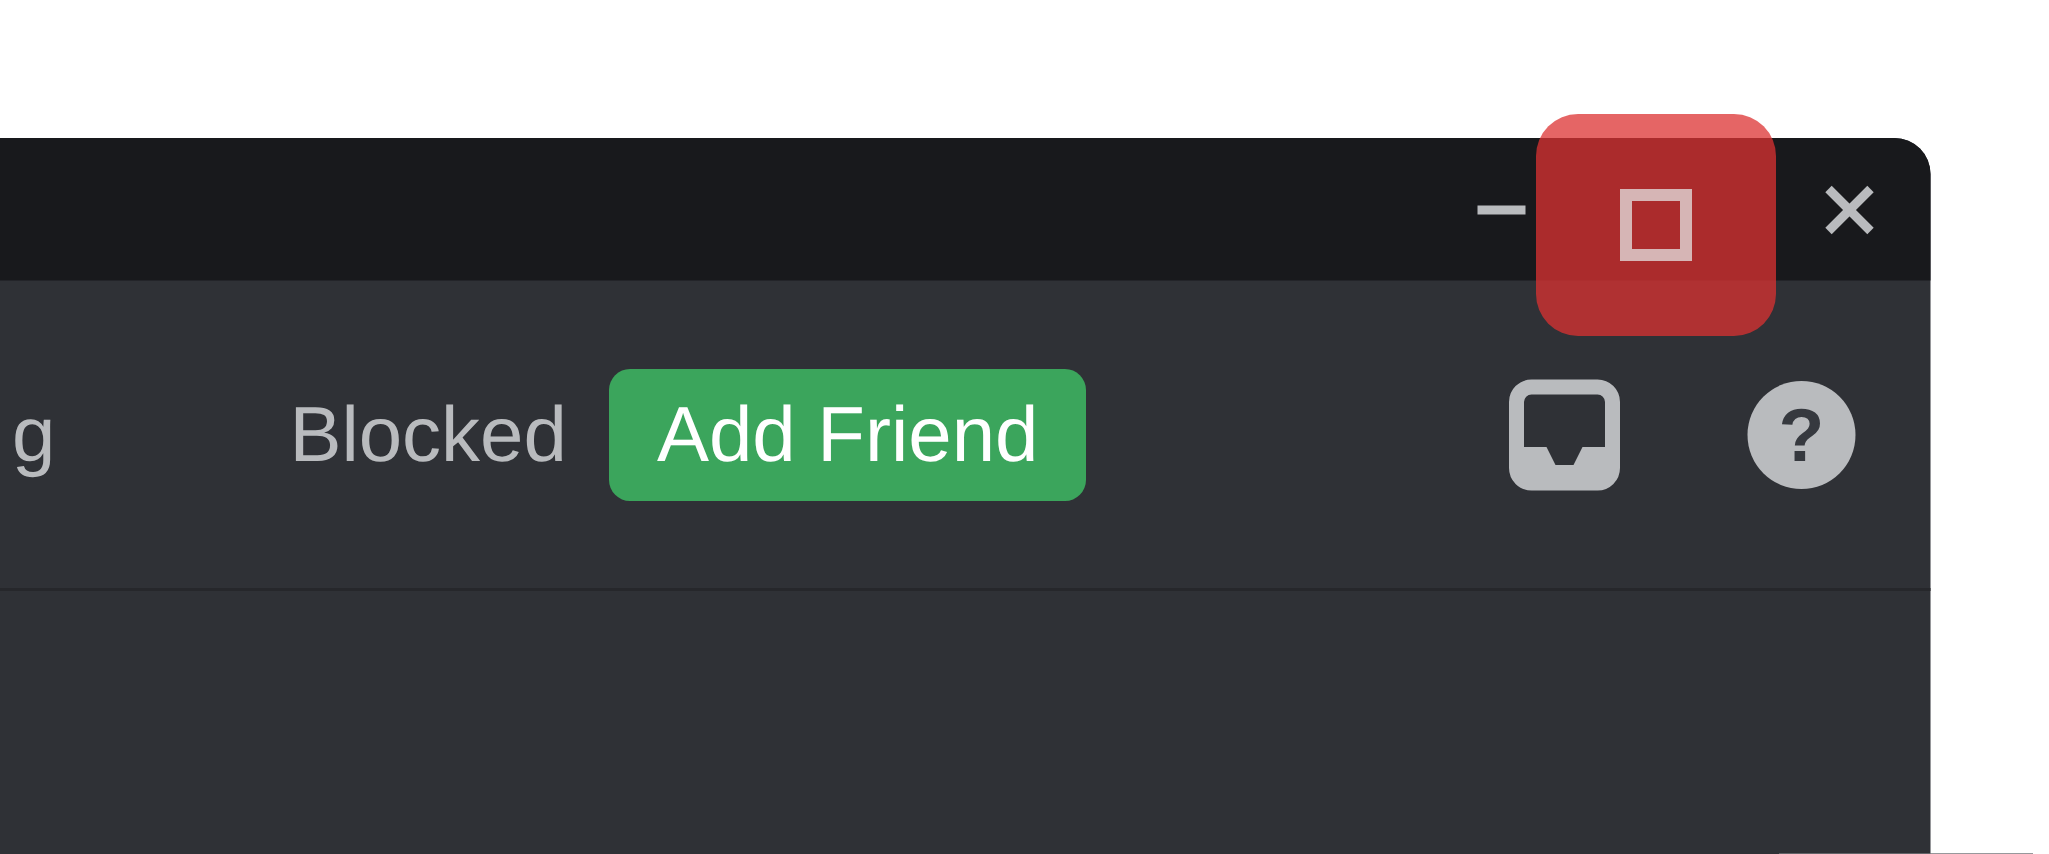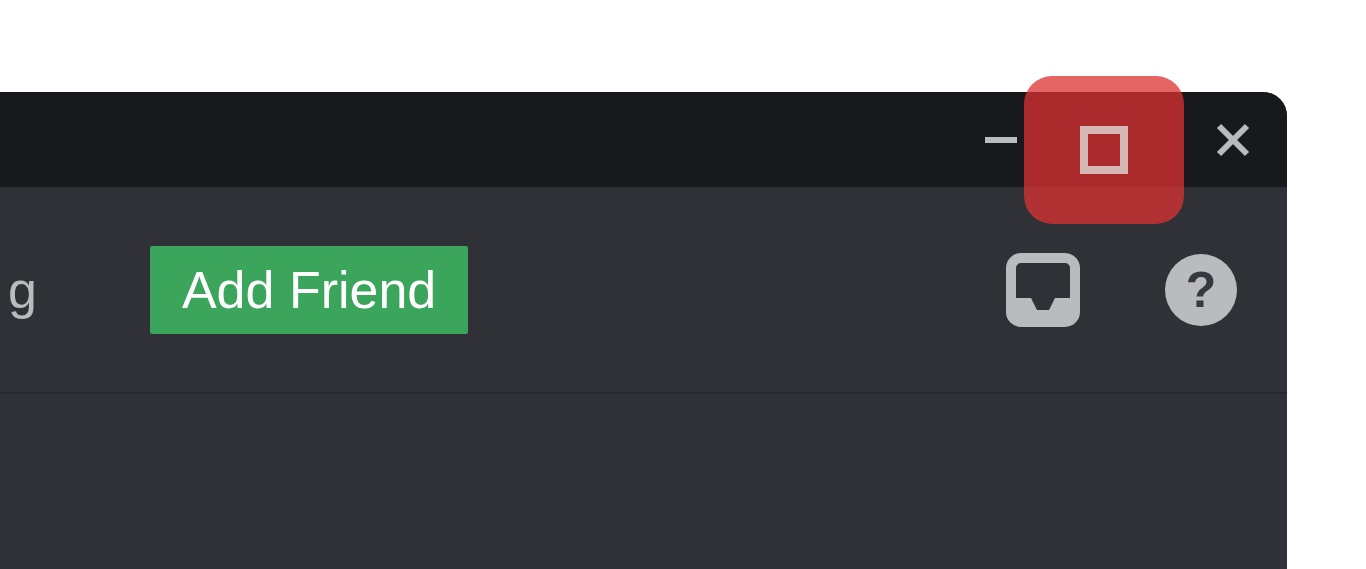--- a/index.html
+++ b/index.html
@@ -61,28 +61,27 @@
       padding: 12px 28px;
       cursor: pointer;
     }
     .tab-partial {
       margin-left: -20px;
     }
     .tab-blocked {
       margin-left: 100px;
     }
     .add-friend-btn {
-      margin-left: 85px;
       background: #3ba55c;
       color: #ffffff;
       font-size: 52px;
       font-weight: 500;
       padding: 14px 32px;
       border: none;
-      border-radius: 2px;
+      border-radius: 14px;
       cursor: pointer;
     }
     .toolbar-right {
       margin-left: auto;
       display: flex;
       align-items: center;
       gap: 82px;
     }
     .inbox-icon {
       display: flex;
@@ -137,20 +136,21 @@
     <div class="window-control">
       <svg width="48" height="48" viewBox="0 0 48 48">
         <line x1="10" y1="10" x2="38" y2="38" stroke="#b9bbbe" stroke-width="6"></line>
         <line x1="38" y1="10" x2="10" y2="38" stroke="#b9bbbe" stroke-width="6"></line>
       </svg>
     </div>
   </div>
 
   <div class="toolbar">
     <span class="tab tab-partial">g</span>
+    <span class="tab tab-blocked">Blocked</span>
     <button class="add-friend-btn">Add Friend</button>
     <div class="toolbar-right">
       <div class="inbox-icon">
         <svg width="80" height="80" viewBox="0 0 80 80">
           <rect x="8" y="8" width="64" height="64" rx="10" ry="10" fill="none" stroke="#b9bbbe" stroke-width="10"></rect>
           <path d="M 8 48 L 28 48 L 34 60 L 46 60 L 52 48 L 72 48 L 72 66 Q 72 72 66 72 L 14 72 Q 8 72 8 66 Z" fill="#b9bbbe"></path>
         </svg>
       </div>
       <div class="help-icon">
         <span>?</span>

